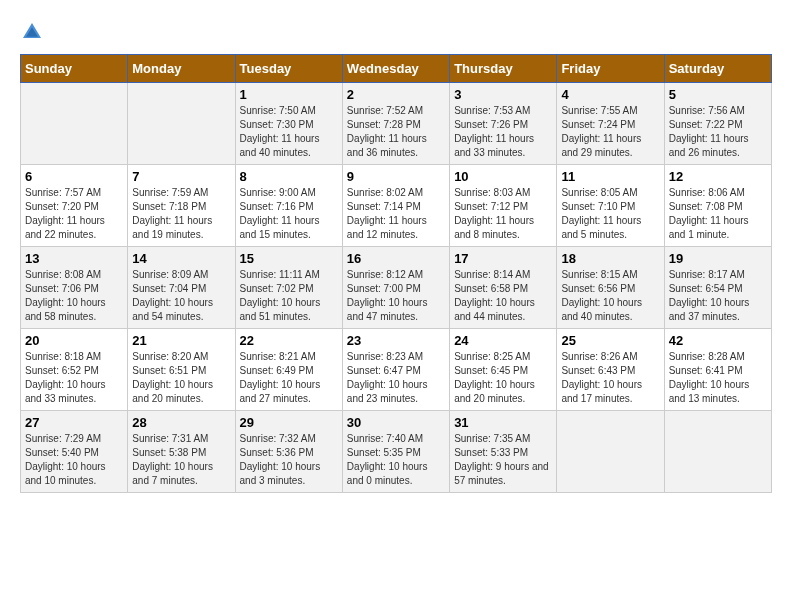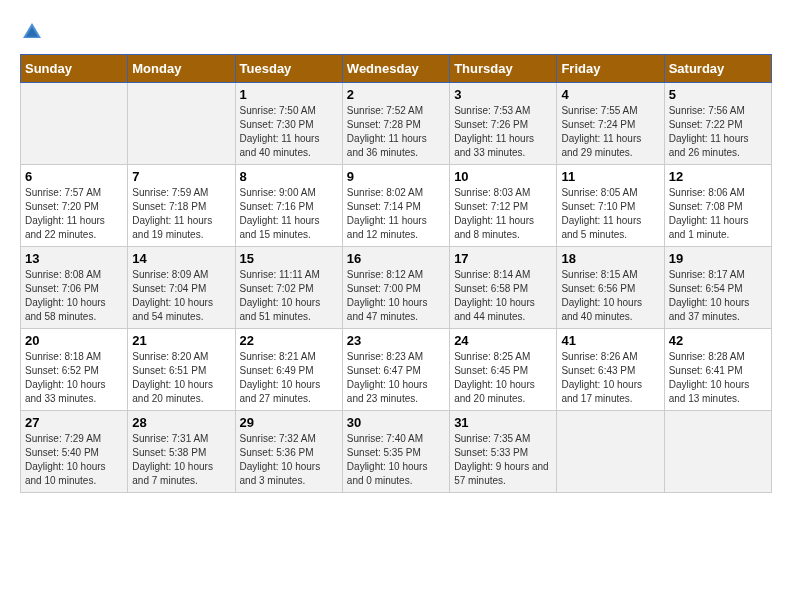--- a/index.html
+++ b/index.html
@@ -317,21 +317,21 @@
       </td>
         <td>
         <span class="day-number">24</span>
         <div class="day-info">
           <div>Sunrise: 8:25 AM</div>
           <div>Sunset: 6:45 PM</div>
           <div>Daylight: 10 hours and 20 minutes.</div>
         </div>
       </td>
         <td>
-        <span class="day-number">41</span>
+        <span class="day-number">25</span>
         <div class="day-info">
           <div>Sunrise: 8:26 AM</div>
           <div>Sunset: 6:43 PM</div>
           <div>Daylight: 10 hours and 17 minutes.</div>
         </div>
       </td>
         <td>
         <span class="day-number">42</span>
         <div class="day-info">
           <div>Sunrise: 8:28 AM</div>

